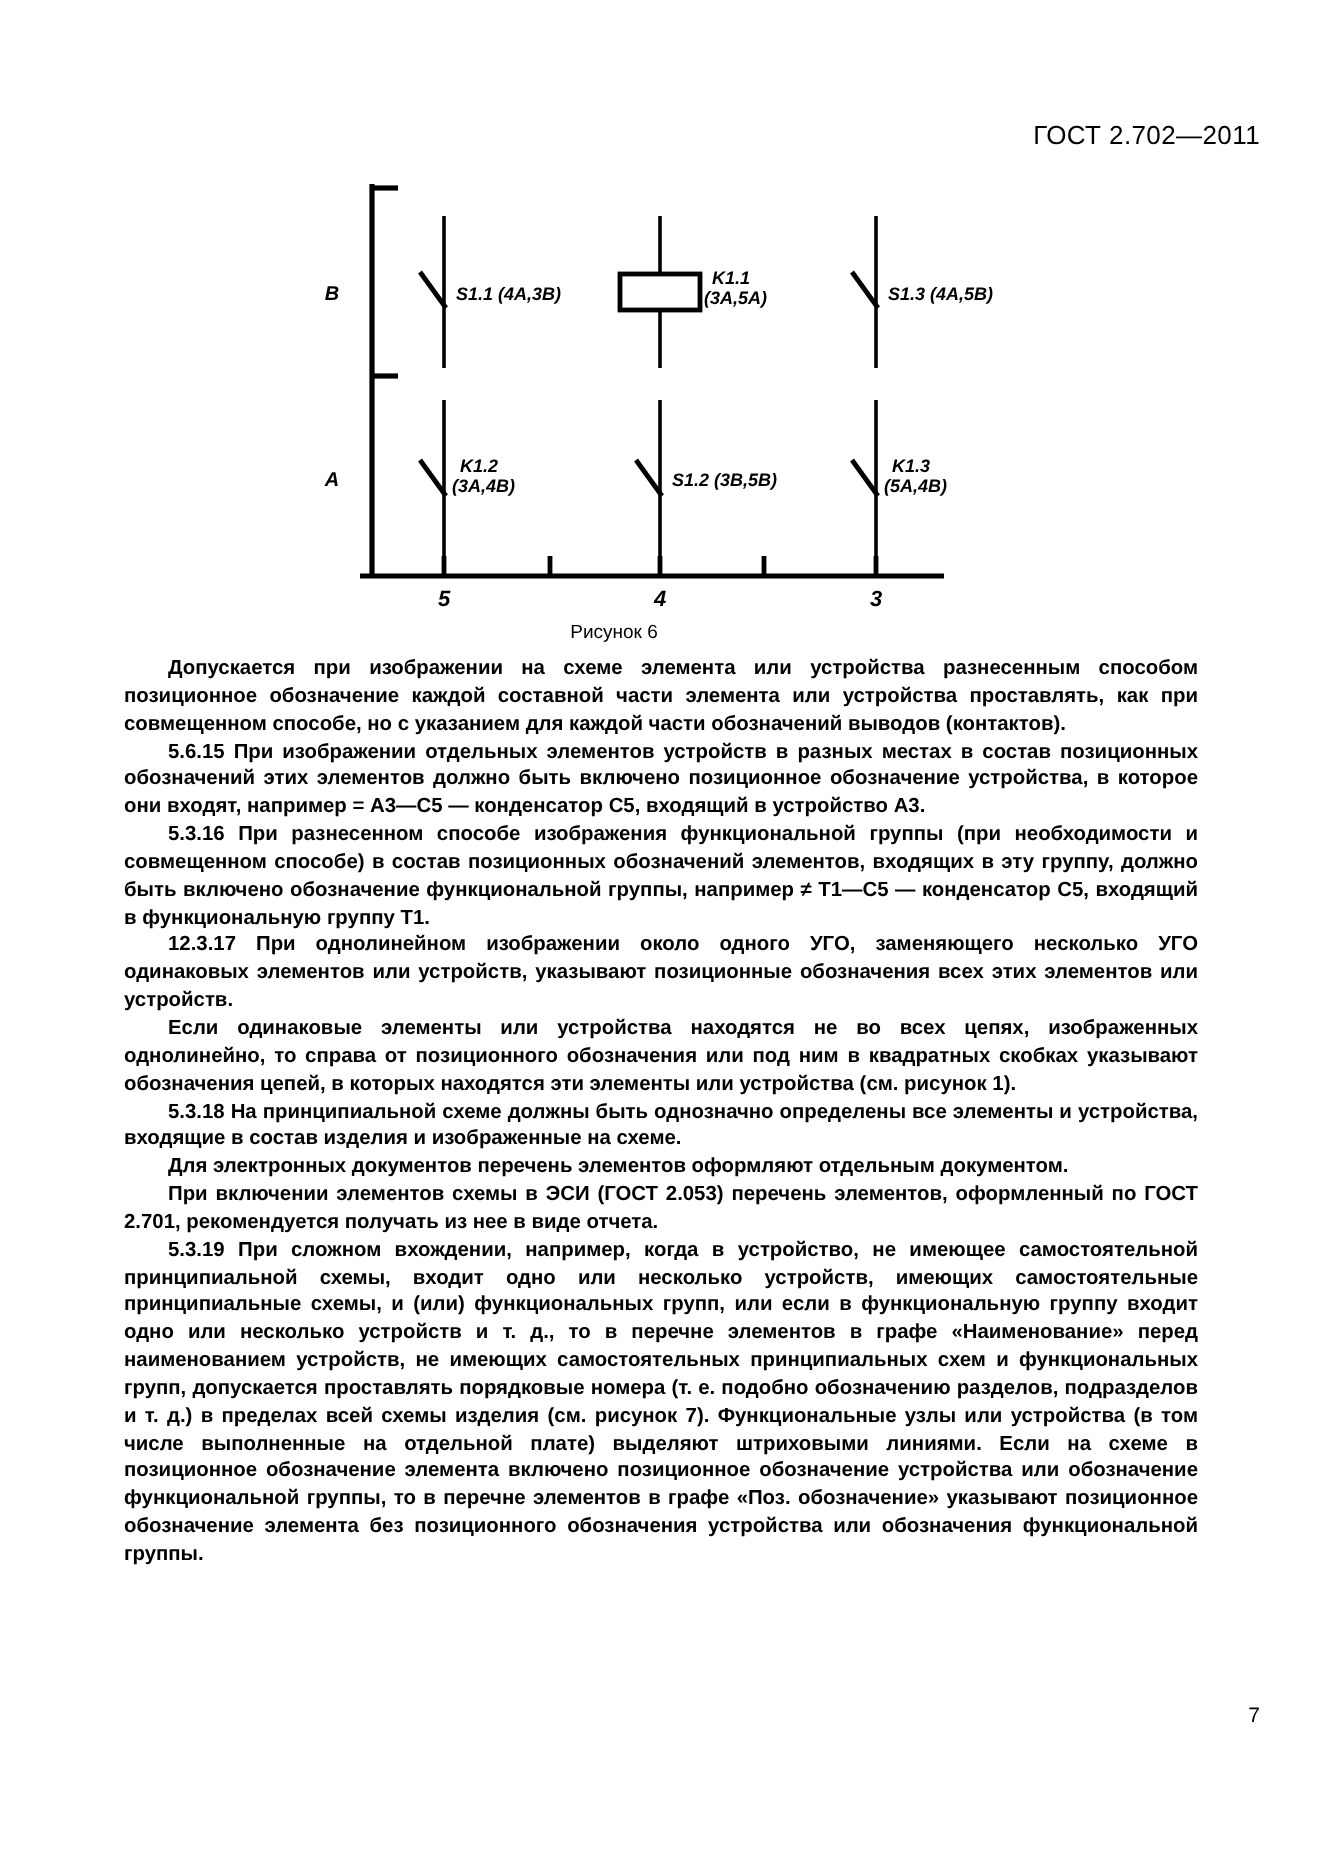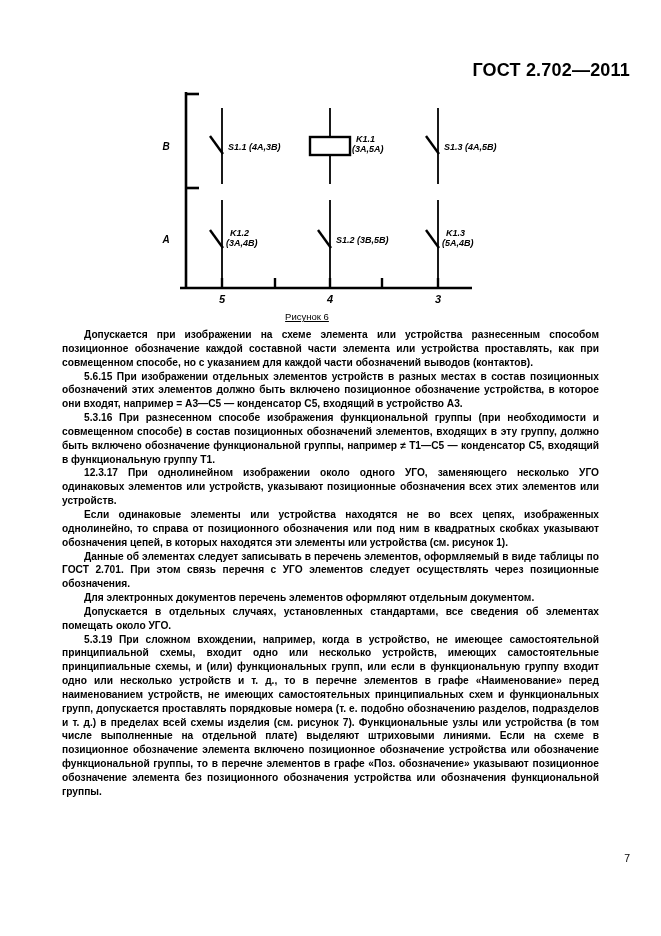--- a/index.html
+++ b/index.html
@@ -21,22 +21,22 @@
     left: 0; top: 0;
     width: 661px;
     height: 936px;
   }
 
   
   .doc-header {
     position: absolute;
     top: 60px;
     right: 31px;
-    font-size: 18px;
-    font-weight: bold;
+    font-size: 13px;
+    font-weight: normal;
     letter-spacing: 0.2px;
     white-space: nowrap;
   }
 
   
   .figure-area {
     position: absolute;
     left: 0;
     top: 88px;
     width: 661px;
@@ -48,21 +48,20 @@
     top: 0;
     display: block;
   }
   .fig-caption {
     position: absolute;
     top: 311px;
     left: 0;
     width: 614px;
     text-align: center;
     font-size: 9.5px;
-    text-decoration: underline;
   }
 
   
   .body-text {
     position: absolute;
     left: 62px;
     top: 328px;
     width: 537px;
     font-size: 10.2px;
     line-height: 13.85px;
@@ -155,21 +154,21 @@
   </div>
 
   <div class="fig-caption">Рисунок 6</div>
 
   <div class="body-text">
     <p>Допускается при изображении на схеме элемента или устройства разнесенным способом позиционное обозначение каждой составной части элемента или устройства проставлять, как при совмещенном способе, но с указанием для каждой части обозначений выводов (контактов).</p>
     <p>5.6.15  При изображении отдельных элементов устройств в разных местах в состав позиционных обозначений этих элементов должно быть включено позиционное обозначение устройства, в которое они входят, например = A3—C5 — конденсатор C5, входящий в устройство A3.</p>
     <p>5.3.16  При разнесенном способе изображения функциональной группы (при необходимости и совмещенном способе) в состав позиционных обозначений элементов, входящих в эту группу, должно быть включено обозначение функциональной группы, например ≠ T1—C5 — конденсатор C5, входящий в функциональную группу T1.</p>
     <p>12.3.17  При однолинейном изображении около одного УГО, заменяющего несколько УГО одинаковых элементов или устройств, указывают позиционные обозначения всех этих элементов или устройств.</p>
     <p>Если одинаковые элементы или устройства находятся не во всех цепях, изображенных однолинейно, то справа от позиционного обозначения или под ним в квадратных скобках указывают обозначения цепей, в которых находятся эти элементы или устройства (см. рисунок 1).</p>
-    <p>Данные об элементах следует записывать в перечень элементов, оформляемый в виде таблицы по ГОСТ 2.701. При этом связь перечня с УГО элементов следует осуществлять через позиционные обозначения.</p>
+    <p>5.3.18  На принципиальной схеме должны быть однозначно определены все элементы и устройства, входящие в состав изделия и изображенные на схеме.</p>
     <p>Для электронных документов перечень элементов оформляют отдельным документом.</p>
-    <p>Допускается в отдельных случаях, установленных стандартами, все сведения об элементах помещать около УГО.</p>
+    <p>При включении элементов схемы в ЭСИ (ГОСТ 2.053) перечень элементов, оформленный по ГОСТ 2.701, рекомендуется получать из нее в виде отчета.</p>
     <p>5.3.19  При сложном вхождении, например, когда в устройство, не имеющее самостоятельной принципиальной схемы, входит одно или несколько устройств, имеющих самостоятельные принципиальные схемы, и (или) функциональных групп, или если в функциональную группу входит одно или несколько устройств и т. д., то в перечне элементов в графе «Наименование» перед наименованием устройств, не имеющих самостоятельных принципиальных схем и функциональных групп, допускается проставлять порядковые номера (т. е. подобно обозначению разделов, подразделов и т. д.) в пределах всей схемы изделия (см. рисунок 7). Функциональные узлы или устройства (в том числе выполненные на отдельной плате) выделяют штриховыми линиями. Если на схеме в позиционное обозначение элемента включено позиционное обозначение устройства или обозначение функциональной группы, то в перечне элементов в графе «Поз. обозначение» указывают позиционное обозначение элемента без позиционного обозначения устройства или обозначения функциональной группы.</p>
   </div>
 
   <div class="page-number">7</div>
 
 </div>
 
 </body></html>

